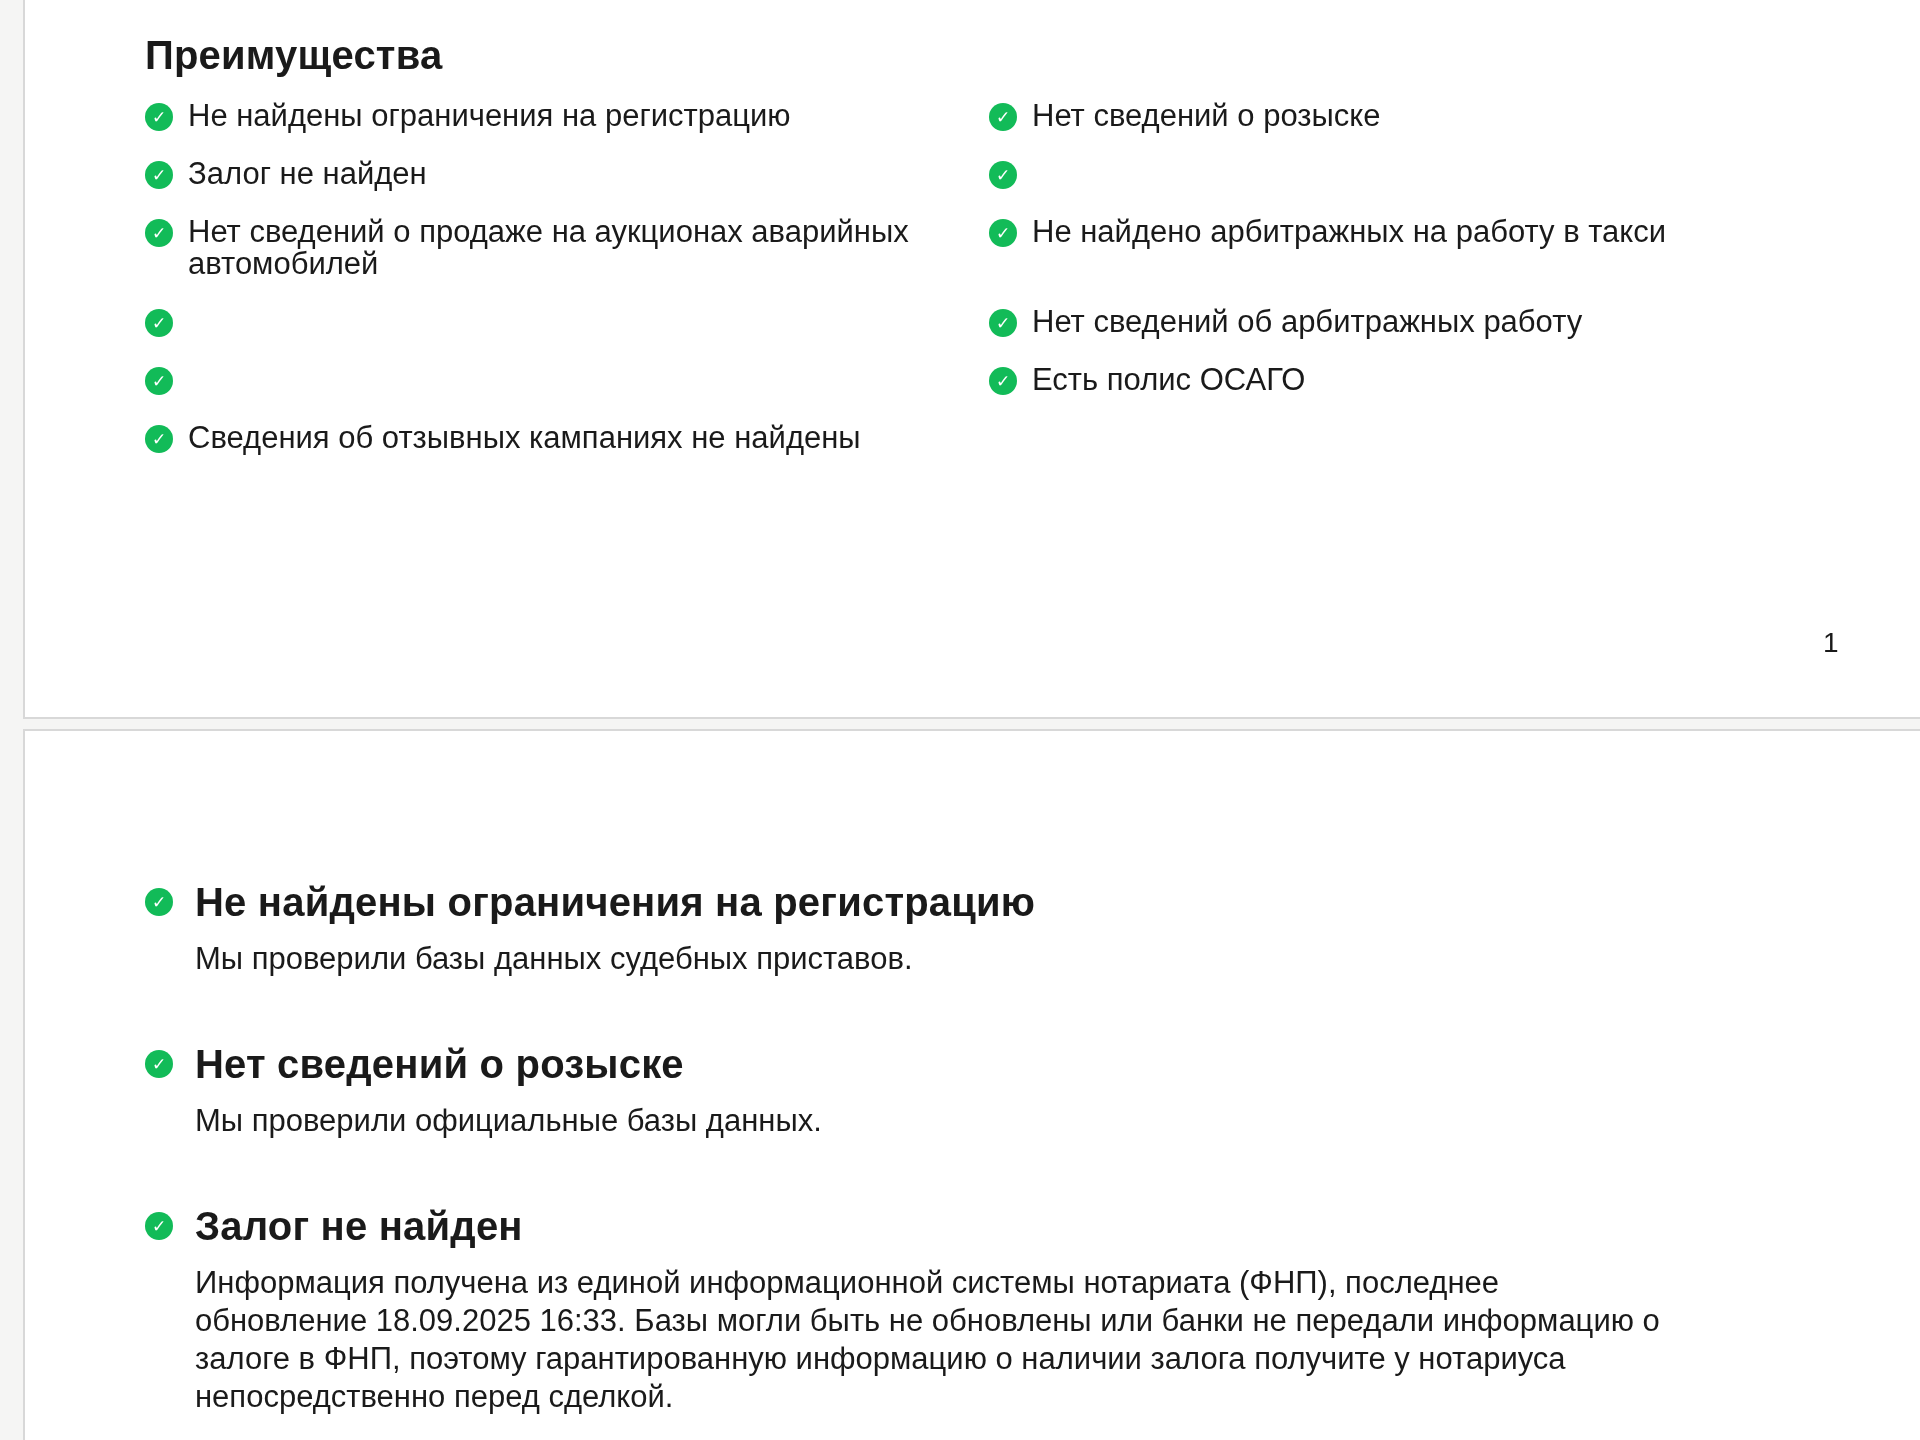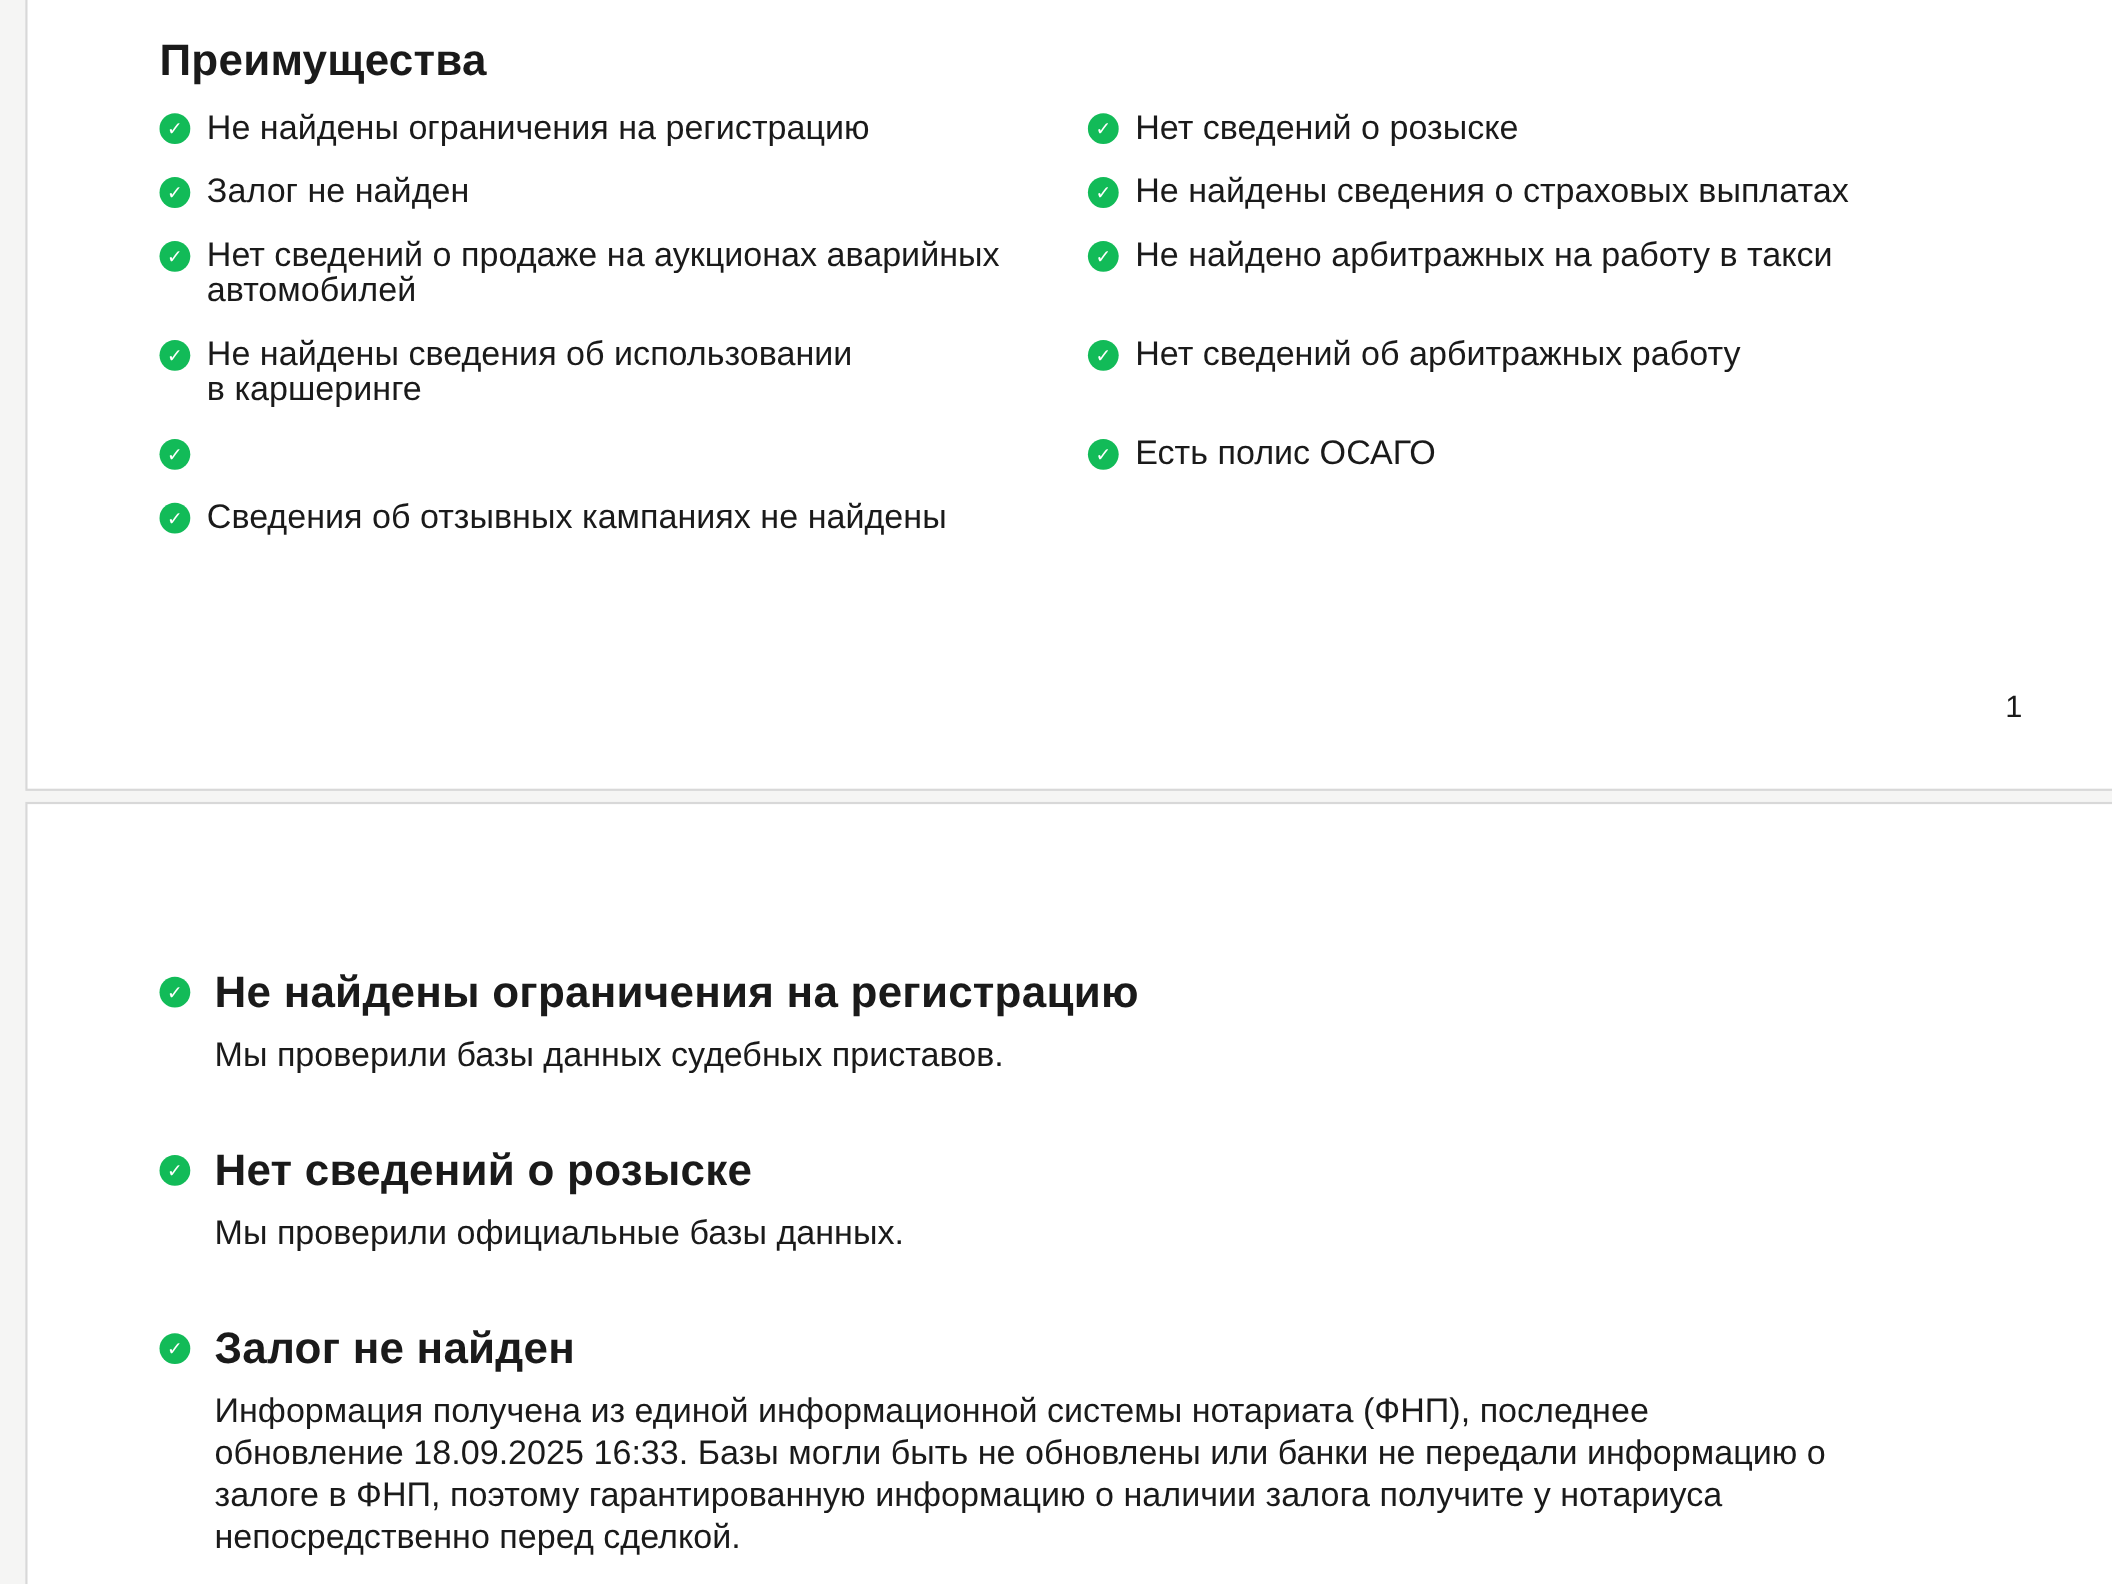--- a/index.html
+++ b/index.html
@@ -71,37 +71,34 @@
       <span class="check">✓</span>
       <span class="adv-text">Нет сведений о розыске</span>
     </div>
 
     <div class="adv-item">
       <span class="check">✓</span>
       <span class="adv-text">Залог не найден</span>
     </div>
     <div class="adv-item">
       <span class="check">✓</span>
-      <span class="adv-text">Не найдены сведения о страховых выплатах</span>
     </div>
 
     <div class="adv-item">
       <span class="check">✓</span>
       <span class="adv-text">Нет сведений о продаже на аукционах аварийных
 автомобилей</span>
     </div>
     <div class="adv-item">
       <span class="check">✓</span>
       <span class="adv-text">Не найдено арбитражных на работу в такси</span>
     </div>
 
     <div class="adv-item">
       <span class="check">✓</span>
-      <span class="adv-text">Не найдены сведения об использовании
-в каршеринге</span>
     </div>
     <div class="adv-item">
       <span class="check">✓</span>
       <span class="adv-text">Нет сведений об арбитражных работу</span>
     </div>
 
     <div class="adv-item">
       <span class="check">✓</span>
     </div>
     <div class="adv-item">

